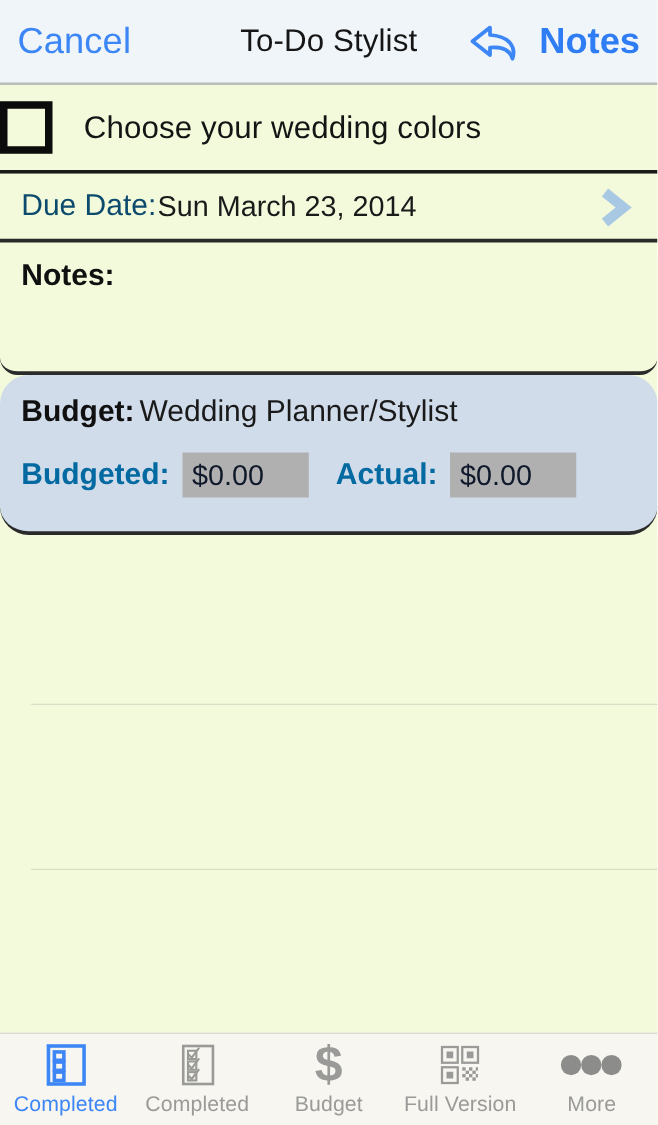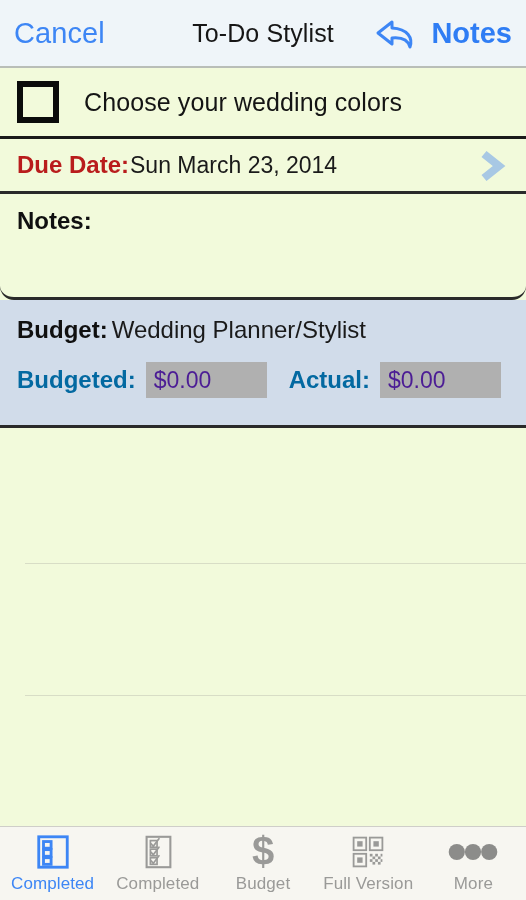--- a/index.html
+++ b/index.html
@@ -62,21 +62,20 @@
     color: #2F7DF4;
   }
 
   
   .task-row {
     flex: 0 0 71px;
     background: #F2FADB;
     border-bottom: 3px solid #1A1A1A;
     display: flex;
     align-items: center;
-    padding-left: 17px;
   }
   .checkbox {
     width: 42px;
     height: 42px;
     border: 6px solid #0B0B0B;
     background: #F2FADB;
     flex: 0 0 42px;
   }
   .task-label {
     margin-left: 25px;
@@ -90,22 +89,22 @@
     flex: 0 0 55px;
     background: #F2FADB;
     border-bottom: 3px solid #2A2A2A;
     display: flex;
     align-items: center;
     padding-left: 17px;
     position: relative;
   }
   .due-label {
     font-size: 24px;
-    font-weight: bold;
-    color: #b91c1c;
+    font-weight: normal;
+    color: #0c4a6e;
   }
   .due-value {
     margin-left: 1px;
     font-size: 23px;
     color: #1A1A1A;
   }
   .due-chevron {
     position: absolute;
     right: 14px;
     top: 7px;
@@ -133,20 +132,21 @@
     min-height: 20px;
   }
 
   
   .budget-panel {
     flex: 0 0 128px;
     background: #D1DCEA;
     border-bottom: 3px solid #2A2A2A;
     padding-left: 17px;
     padding-top: 16px;
+    border-radius: 23px;
   }
   .budget-row-1 {
     display: flex;
     align-items: baseline;
     height: 46px;
   }
   .budget-label {
     font-size: 24px;
     font-weight: bold;
     color: #101010;
@@ -161,25 +161,25 @@
     align-items: center;
   }
   .amount-label {
     font-size: 24px;
     font-weight: bold;
     color: #0369a1;
     white-space: nowrap;
   }
   .amount-field {
     margin-left: 10px;
-    width: 121px;
+    width: 101px;
     height: 36px;
     background: #B0B0B0;
     font-size: 23px;
-    color: #4c1d95;
+    color: #0f172a;
     border: none;
     outline: none;
     padding-left: 8px;
     font-family: "Liberation Sans", sans-serif;
     line-height: 36px;
   }
   .amount-label.actual { margin-left: 22px; }
 
   
   .filler {

